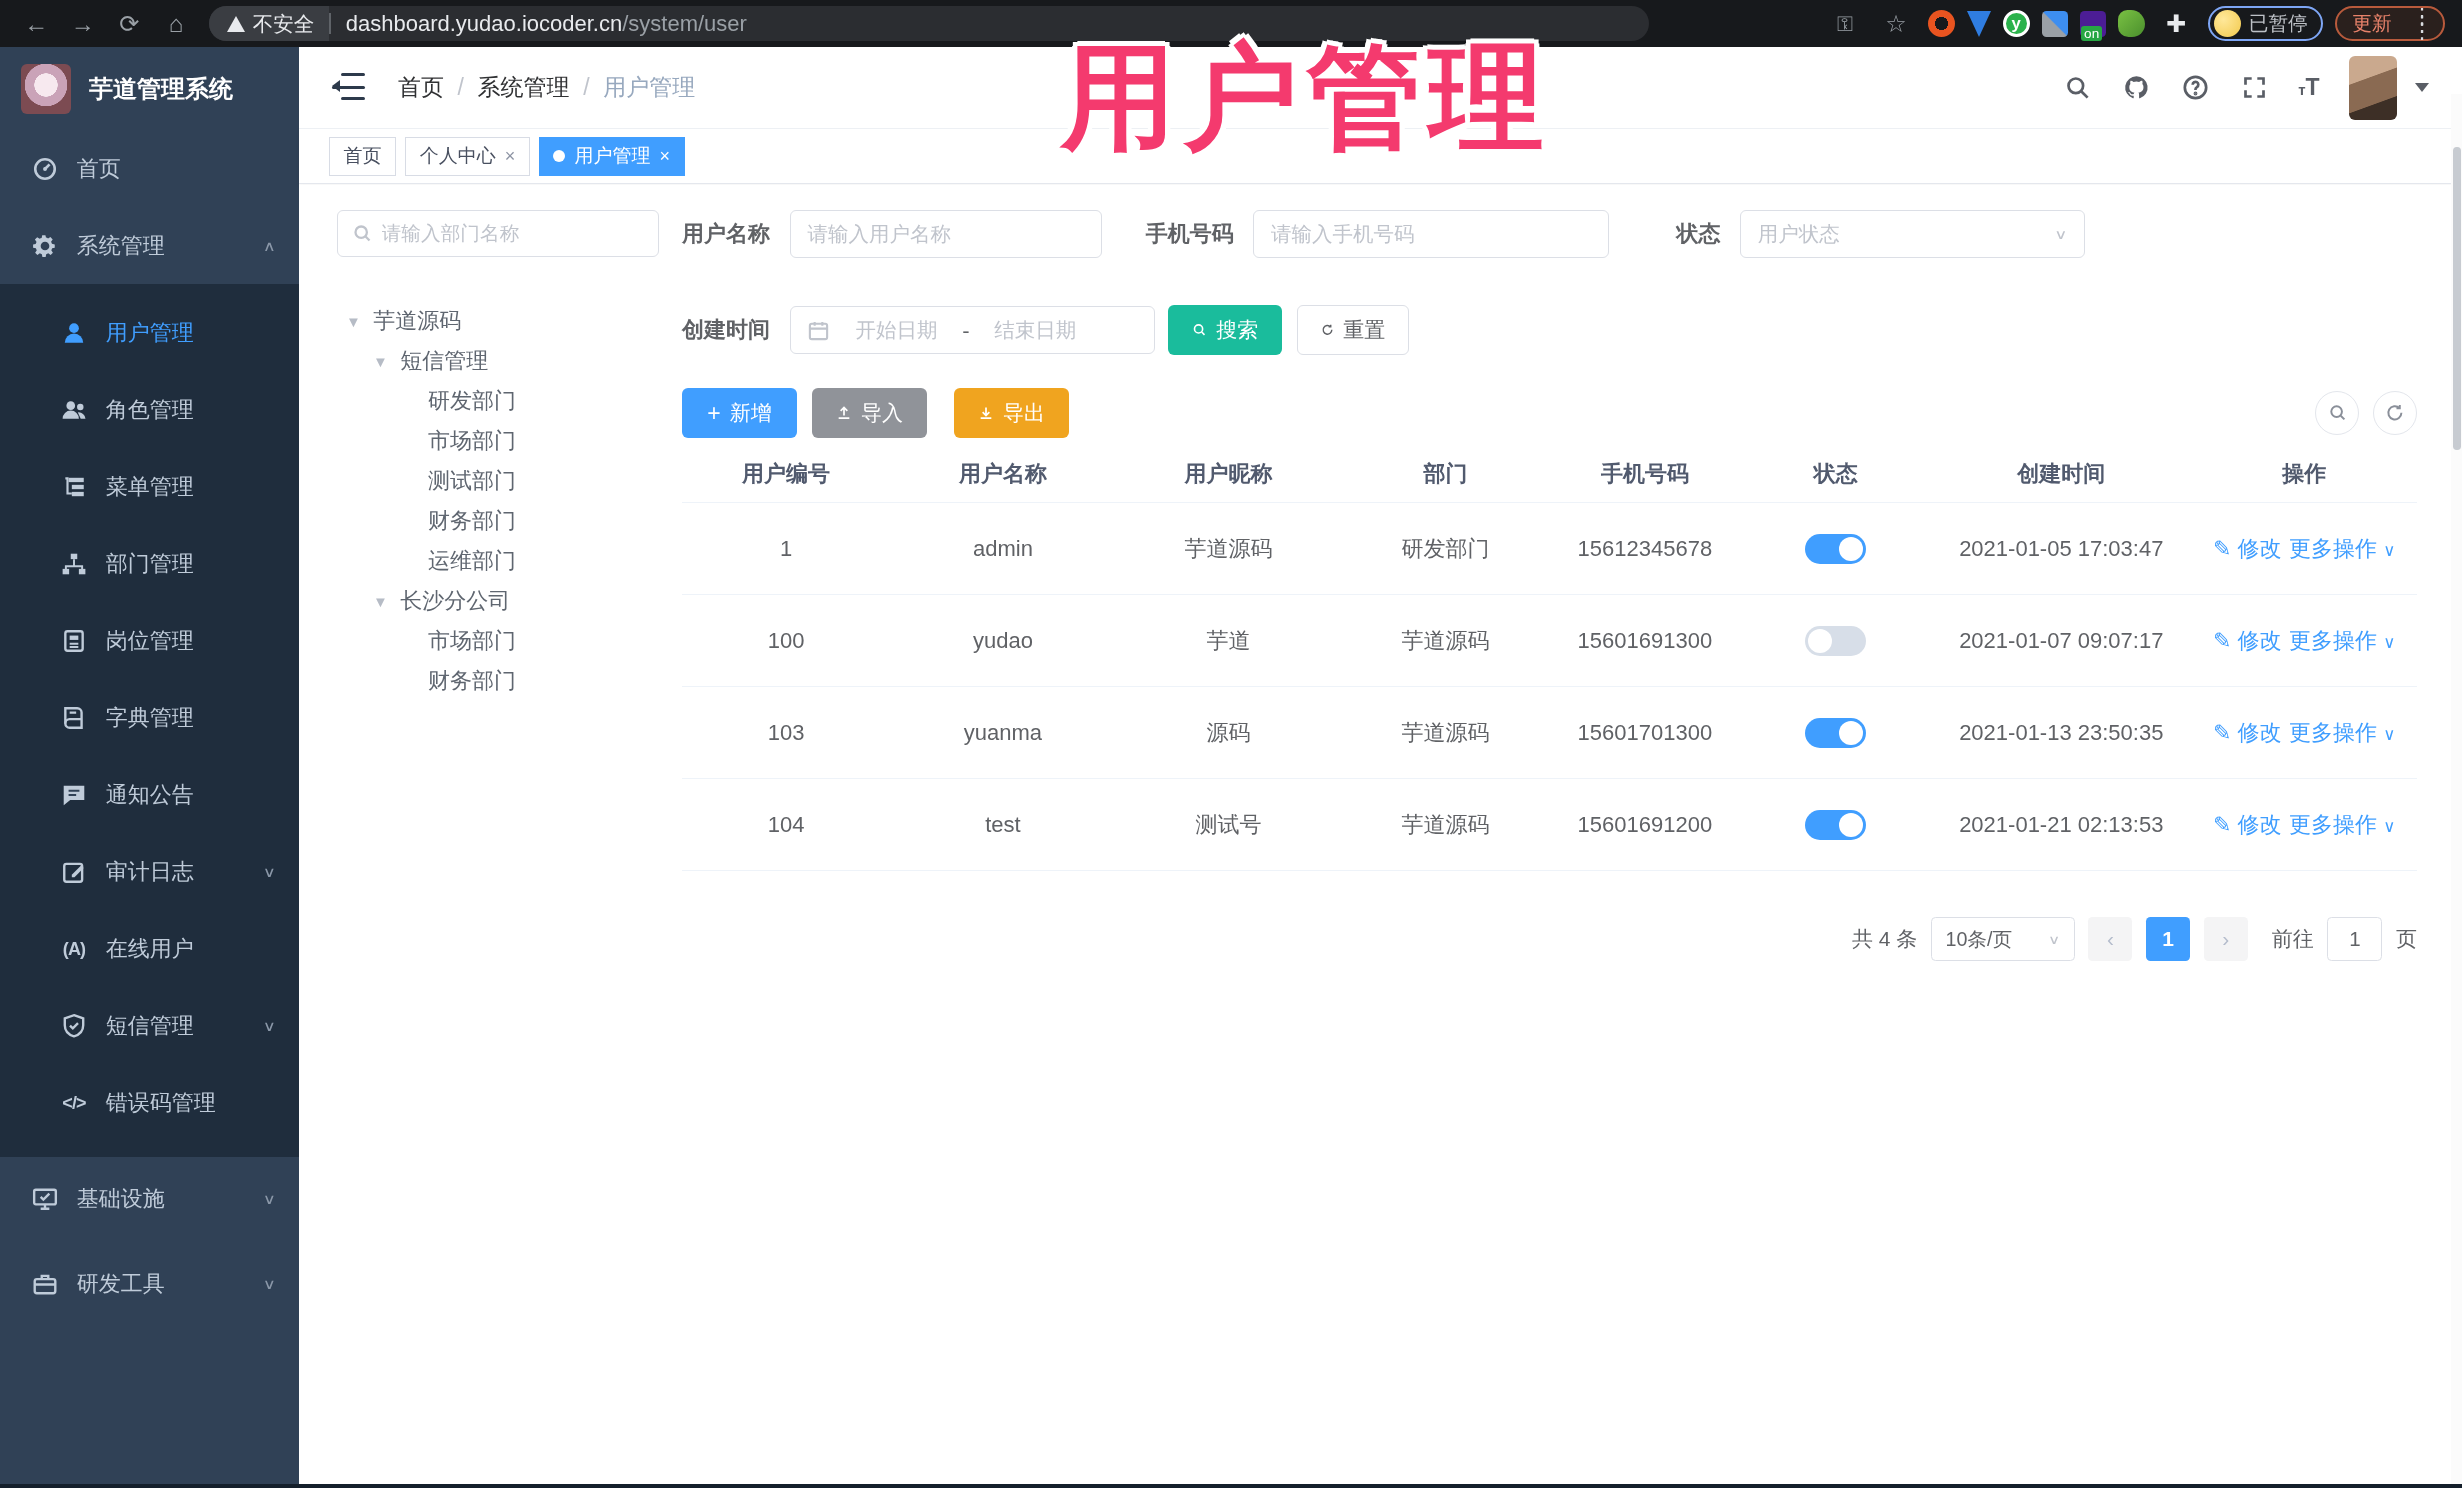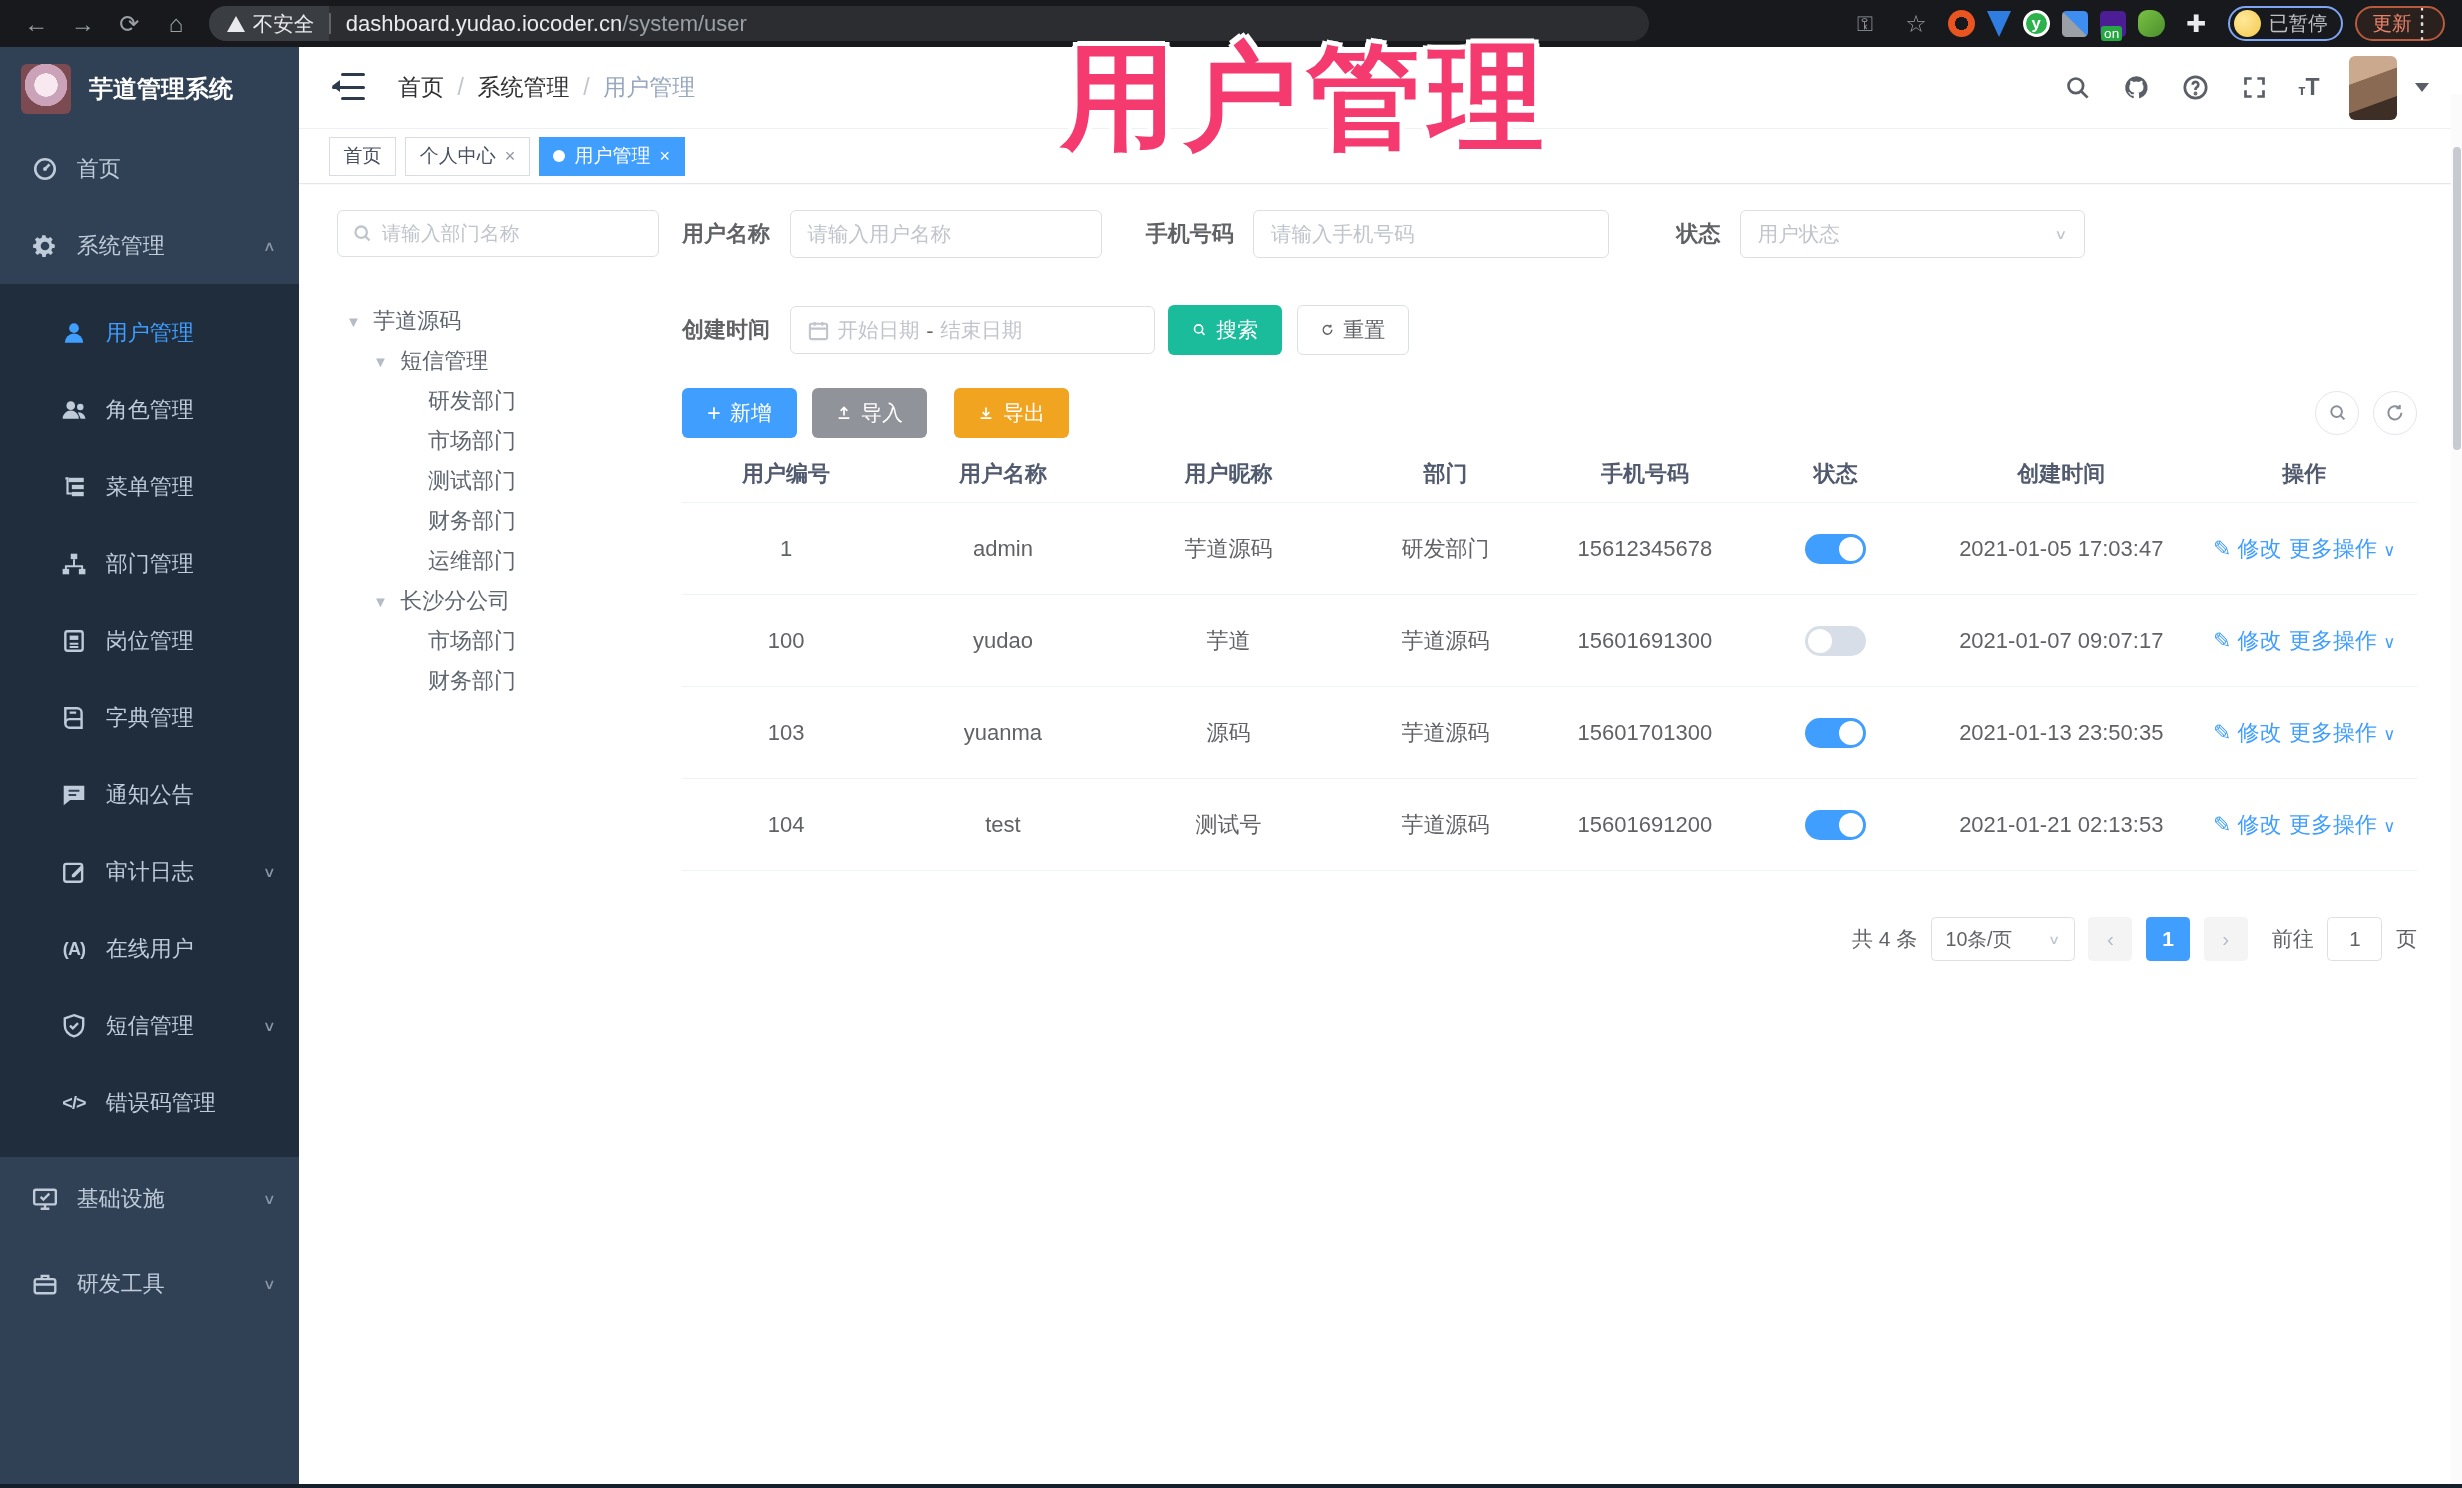--- a/index.html
+++ b/index.html
@@ -16,21 +16,21 @@
   .warn-tri { width:0; height:0; border-left:9.8px solid transparent; border-right:9.8px solid transparent; border-bottom:16.7px solid #e8eaed; position:relative; }
   .sec-sep { width:1.5px; height:21px; background:#5f6368; margin:0 4.5px 0 0; }
   .url-text { font-size:22px; color:#e8eaed; padding-left:10.6px; white-space:nowrap; }
   .url-text .path { color:#9aa0a6; }
   .bb-right { display:flex; align-items:center; gap:12px; margin-left:auto; }
   .ext-dot { width:27px; height:27px; border-radius:50%; }
   .ext-sq { width:26px; height:26px; border-radius:4.5px; }
   .paused-pill { height:35px; border:2.3px solid #7ea6f5; border-radius:18px; display:flex; align-items:center; gap:7.6px; padding:0 13.6px 0 4.5px; }
   .paused-face { width:27px; height:27px; border-radius:50%; background:radial-gradient(circle at 35% 35%, #ffe89a, #f2c94c); }
   .paused-label { color:#bdc1c6; font-size:19.7px; }
-  .update-pill { height:35px; border:2.3px solid #b85a3c; background:#2a201d; border-radius:18px; display:flex; align-items:center; gap:0; padding:0 10.6px 0 15px; }
+  .update-pill { height:35px; border:2.3px solid #b85a3c; background:#2a201d; border-radius:18px; display:flex; align-items:center; gap:20px; padding:0 10.6px 0 15px; }
   .update-label { color:#e8826a; font-size:19.7px; }
   .kebab { color:#dadce0; font-size:21px; letter-spacing:0; line-height:7.6px; }
 
   
   .app { position:absolute; top:47px; left:0; right:0; bottom:0; }
   .bottom-strip { position:absolute; left:0; right:0; bottom:0; height:4.5px; background:#141f2b; z-index:4; }
 
   
   .sidebar { position:absolute; top:0; bottom:0; left:0; width:299px; background:#304156; color:#bfcbd9; overflow:hidden; }
   .logo-row { height:83px; display:flex; align-items:center; gap:18px; padding:0 21px; }
@@ -86,21 +86,21 @@
 
   
   .workspace { position:absolute; left:383px; right:45px; top:0; }
   .frow { position:absolute; display:flex; align-items:center; }
   .flabel { font-size:22px; font-weight:bold; color:#606266; margin-right:19.7px; white-space:nowrap; }
   .finput { height:48px; border:1.5px solid #dcdfe6; border-radius:6px; background:#fff; display:flex; align-items:center; padding:0 16.7px; }
   .finput input { border:none; outline:none; width:100%; font-size:20.5px; color:#606266; background:transparent; font-family:inherit; }
   .finput input::placeholder, .ph { color:#c0c4cc; font-size:20.5px; }
   .fselect { justify-content:space-between; cursor:pointer; }
   .fselect .sel-chev { color:#c0c4cc; font-size:18px; transform:scaleY(.75); }
-  .daterange { gap:7px;font-family:Liberation Serif, serif; }
+  .daterange { gap:25px;font-family:Liberation Serif, serif; }
   .daterange svg { width:23px; height:23px; fill:none; stroke:#c0c4cc; stroke-width:2.2; flex:none; }
   .dash { color:#606266; font-size:20.5px; }
   .btn { height:50px; border-radius:6px; display:inline-flex; align-items:center; justify-content:center; gap:9px; font-size:21px; cursor:pointer; border:1.5px solid transparent; padding:0 23px; white-space:nowrap; }
   .btn svg { width:19.7px; height:19.7px; fill:none; stroke:#fff; stroke-width:2.6; }
   .btn-search { background:#1abc9c; color:#fff; }
   .btn-reset { background:#fff; color:#606266; border-color:#dcdfe6; }
   .btn-reset svg { stroke:#606266; }
   .btn-add { background:#409eff; color:#fff; }
   .btn-import { background:#909399; color:#fff; }
   .btn-export { background:#f0a41f; color:#fff; }

